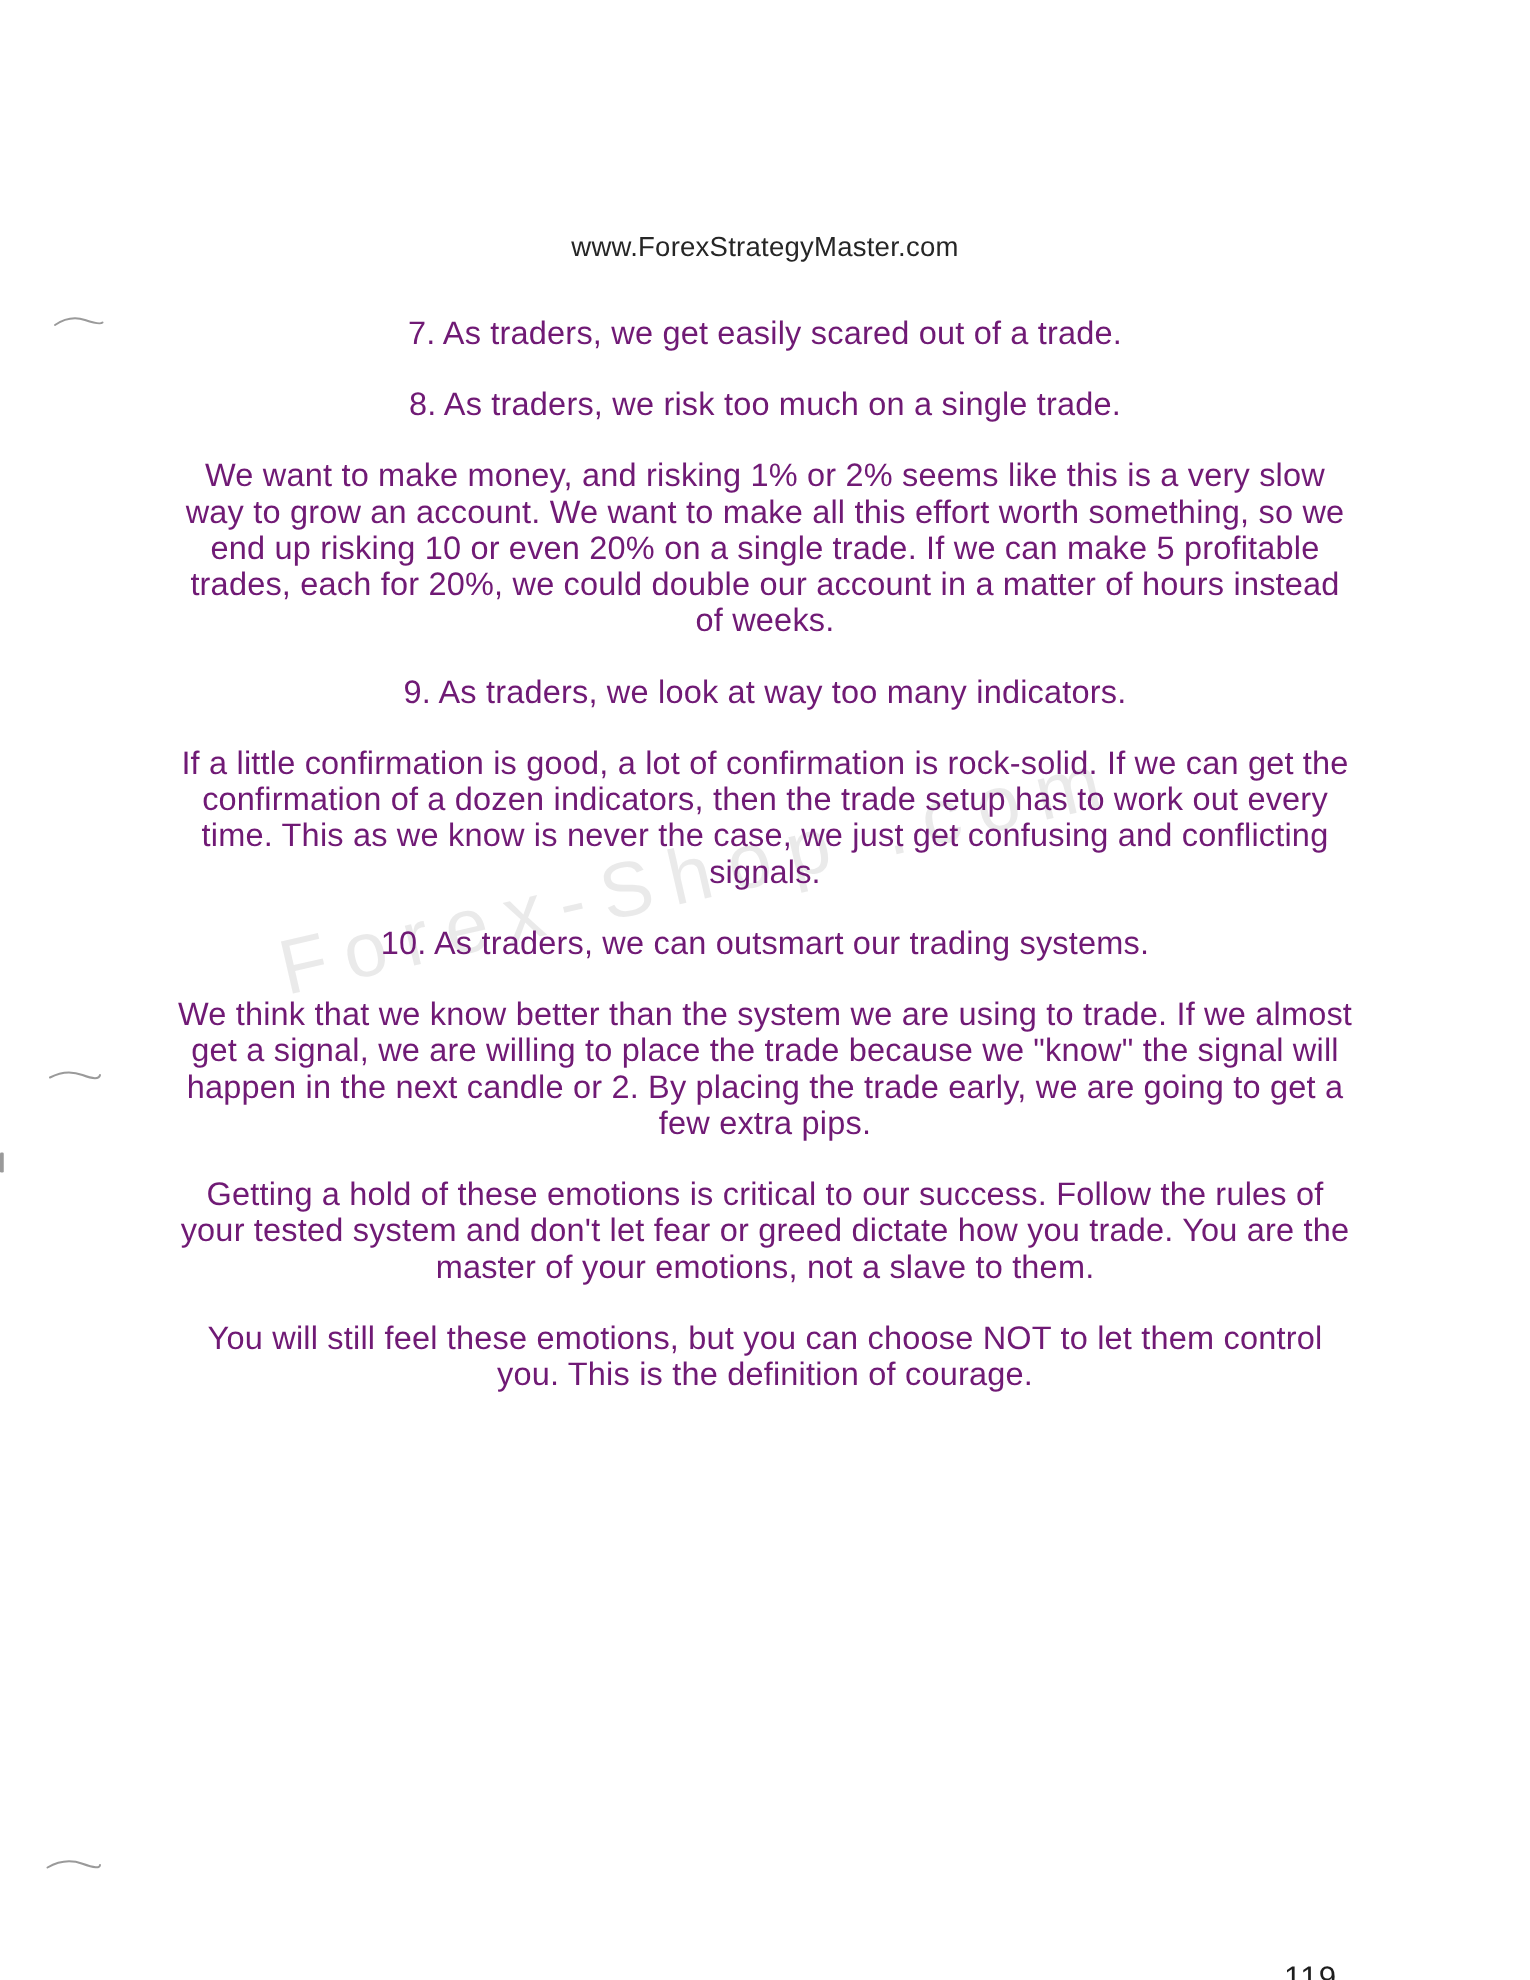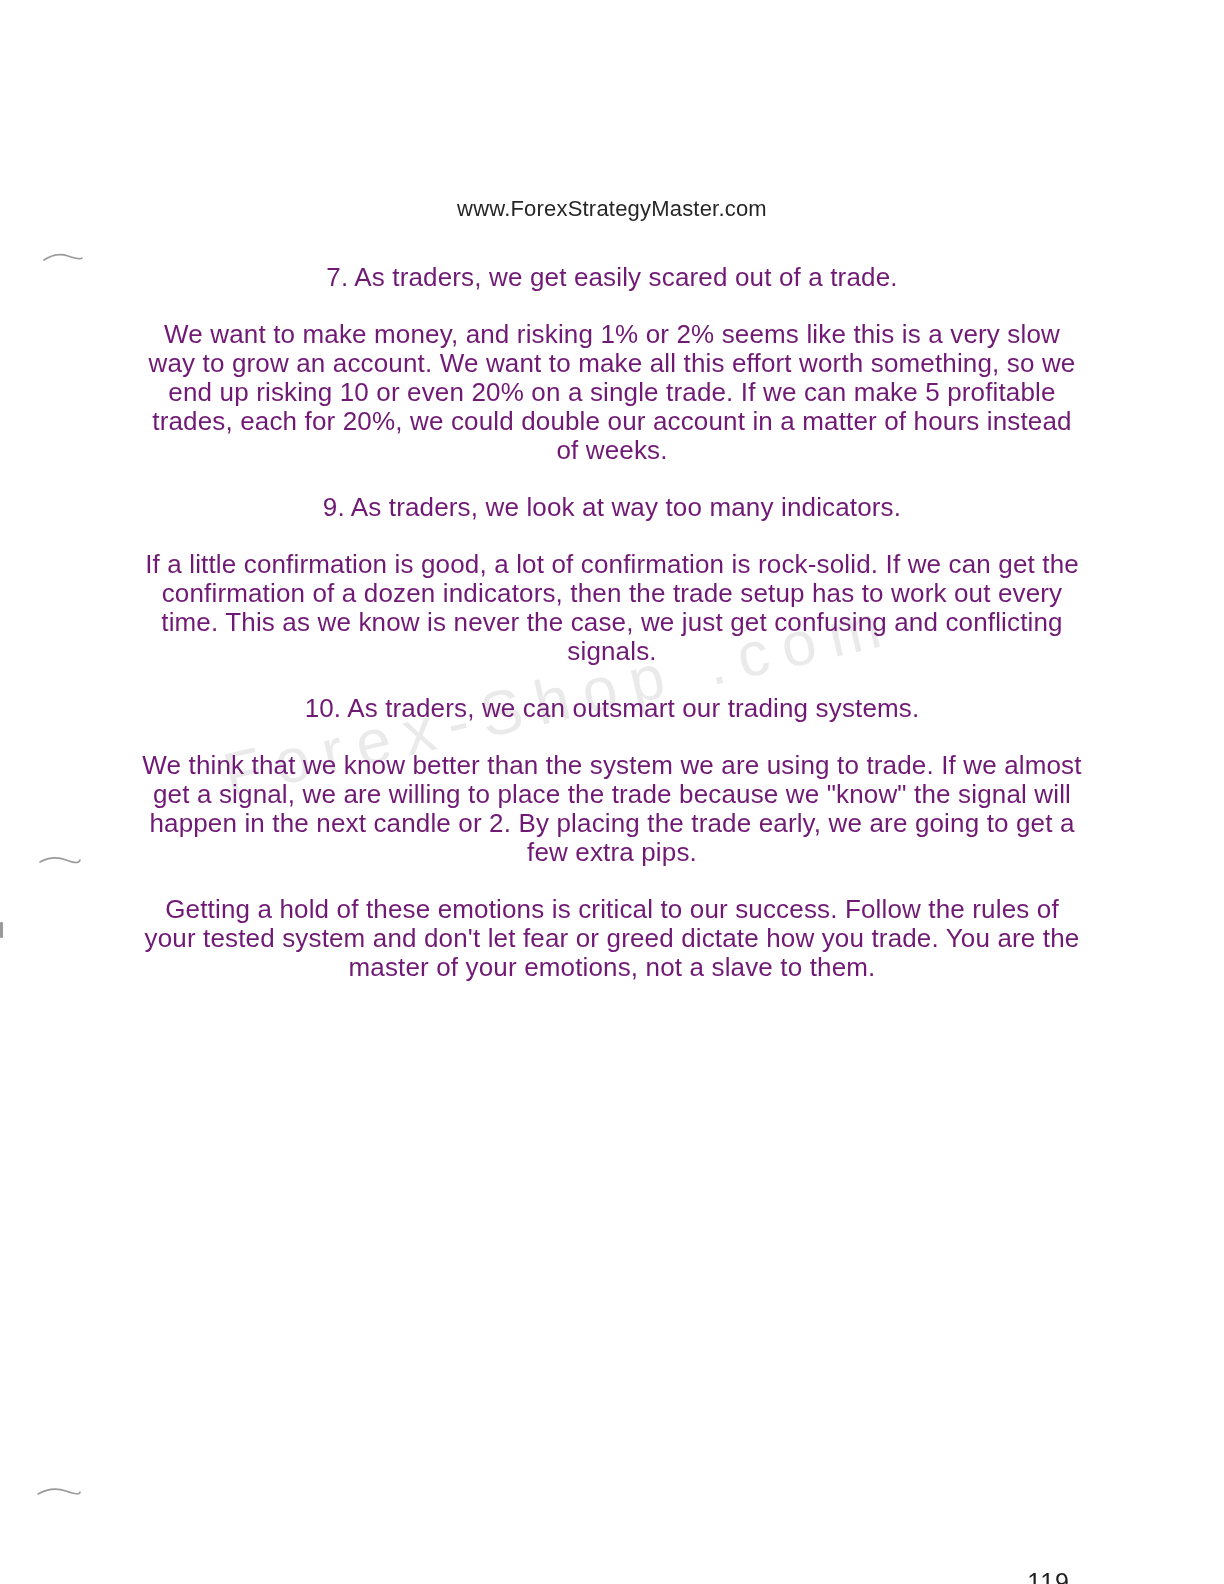--- a/index.html
+++ b/index.html
@@ -15,21 +15,20 @@
     background: #ffffff;
     overflow: hidden;
     font-family: "Liberation Sans", "DejaVu Sans", sans-serif;
     color: #2b2b2b;
   }
   .content {
     position: absolute;
     left: 140px;
     top: 184px;
     width: 944px;
-    margin-top: 11px;
   }
   .header-url {
     text-align: center;
     font-size: 22px;
     line-height: 28px;
     margin-bottom: 40px;
     color: #262626;
     letter-spacing: 0.2px;
   }
   .block {
@@ -97,23 +96,25 @@
     <svg width="46" height="16" viewBox="0 0 46 16">
       <path d="M2 11 Q 16 3, 30 8 T 44 9" fill="none" stroke="#9a9a9a" stroke-width="1.6" stroke-linecap="round"></path>
     </svg>
   </div>
   <div class="edge-tick"></div>
 
   <div class="content">
     <div class="header-url">www.ForexStrategyMaster.com</div>
 
     <div class="block">7. As traders, we get easily scared out of a trade.</div>
+    <div class="block">8. As traders, we risk too much on a single trade.</div>
     <div class="block">We want to make money, and risking 1% or 2% seems like this is a very slow way to grow an account. We want to make all this effort worth something, so we end up risking 10 or even 20% on a single trade. If we can make 5 profitable trades, each for 20%, we could double our account in a matter of hours instead of weeks.</div>
     <div class="block">9. As traders, we look at way too many indicators.</div>
     <div class="block">If a little confirmation is good, a lot of confirmation is rock-solid. If we can get the confirmation of a dozen indicators, then the trade setup has to work out every time. This as we know is never the case, we just get confusing and conflicting signals.</div>
     <div class="block">10. As traders, we can outsmart our trading systems.</div>
     <div class="block">We think that we know better than the system we are using to trade. If we almost get a signal, we are willing to place the trade because we "know" the signal will happen in the next candle or 2. By placing the trade early, we are going to get a few extra pips.</div>
     <div class="block">Getting a hold of these emotions is critical to our success. Follow the rules of your tested system and don't let fear or greed dictate how you trade. You are the master of your emotions, not a slave to them.</div>
+    <div class="block">You will still feel these emotions, but you can choose NOT to let them control you. This is the definition of courage.</div>
   </div>
 
   <div class="page-number">119</div>
 
 </div>
 
 </body></html>

